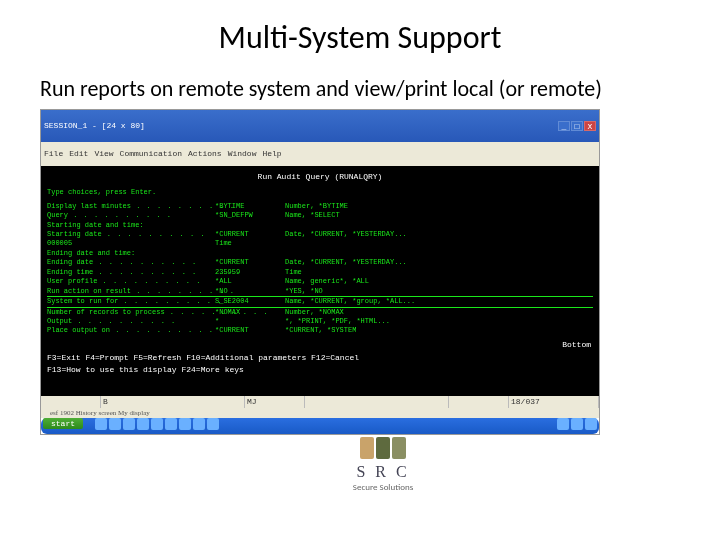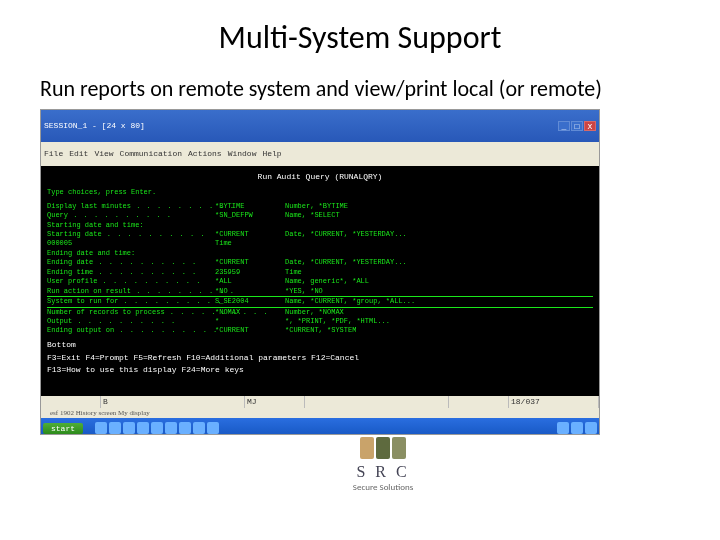--- a/index.html
+++ b/index.html
@@ -79,40 +79,41 @@
     white-space: nowrap;
   }
   .term-row.highlight {
     border-top: 1px solid #1ae81a;
     border-bottom: 1px solid #1ae81a;
   }
   .term-row .lbl::after { content: " . . . . . . . . . ."; color:#1ae81a; letter-spacing:1px; }
   .term-row .val { color:#1ae81a; }
   .term-row .hint { color:#1ae81a; }
   .section-lbl { color:#1ae81a;font-family:Liberation Mono, monospace; }
-  .bottom-text { text-align: left; color:#fff; margin: 4px 2px 2px 0; font-size:8px; }
+  .bottom-text { text-align: right; color:#fff; margin: 4px 2px 2px 0; font-size:8px; }
   .fkeys { color:#fff; font-size:8px; margin-top:2px; }
   .statusbar {
     background: #ece9d8;
     height: 12px;
     display: grid;
     grid-template-columns: 60px 1fr 60px 1fr 60px 90px;
     font-size: 8px;
     color:#333;
     align-items:center;
   }
   .statusbar div { border-right:1px solid #bbb; padding:0 2px; height:100%; display:flex; align-items:center;}
   .history-strip { background:#ece9d8; font-size:7px; color:#555; padding:1px 9px; height:10px;font-family:Liberation Serif, serif; }
   .taskbar {
     background: linear-gradient(#2a6ee0,#195ac6);
     height: 16px;
     display: flex;
-    align-items: flex-end;
+    align-items: flex-start;
     gap: 12px;
     padding: 0 2px;
+    border-radius: 6px;
   }
   .start-btn {
     background: linear-gradient(#4fae36,#2c8a1b);
     color:#fff;
     font-size:8px;
     padding: 1px 8px;
     border-radius: 2px;
   }
   .tray-icon {
     width: 12px; height:12px; background:#6ab0ff;
@@ -210,21 +211,21 @@
           <span class="lbl">Number of records to process</span>
           <span class="val">*NOMAX</span>
           <span class="hint">Number, *NOMAX</span>
         </div>
         <div class="term-row">
           <span class="lbl">Output</span>
           <span class="val">*</span>
           <span class="hint">*, *PRINT, *PDF, *HTML...</span>
         </div>
         <div class="term-row">
-          <span class="lbl">Ending output on</span>
+          <span class="lbl">Place output on</span>
           <span class="val">*CURRENT</span>
           <span class="hint">*CURRENT, *SYSTEM</span>
         </div>
       </div>
     <div class="bottom-text">Bottom</div>
     <div class="fkeys">F3=Exit   F4=Prompt   F5=Refresh   F10=Additional parameters   F12=Cancel</div>
     <div class="fkeys fk2">F13=How to use this display        F24=More keys</div>
   </div>
 
   <div class="statusbar">

